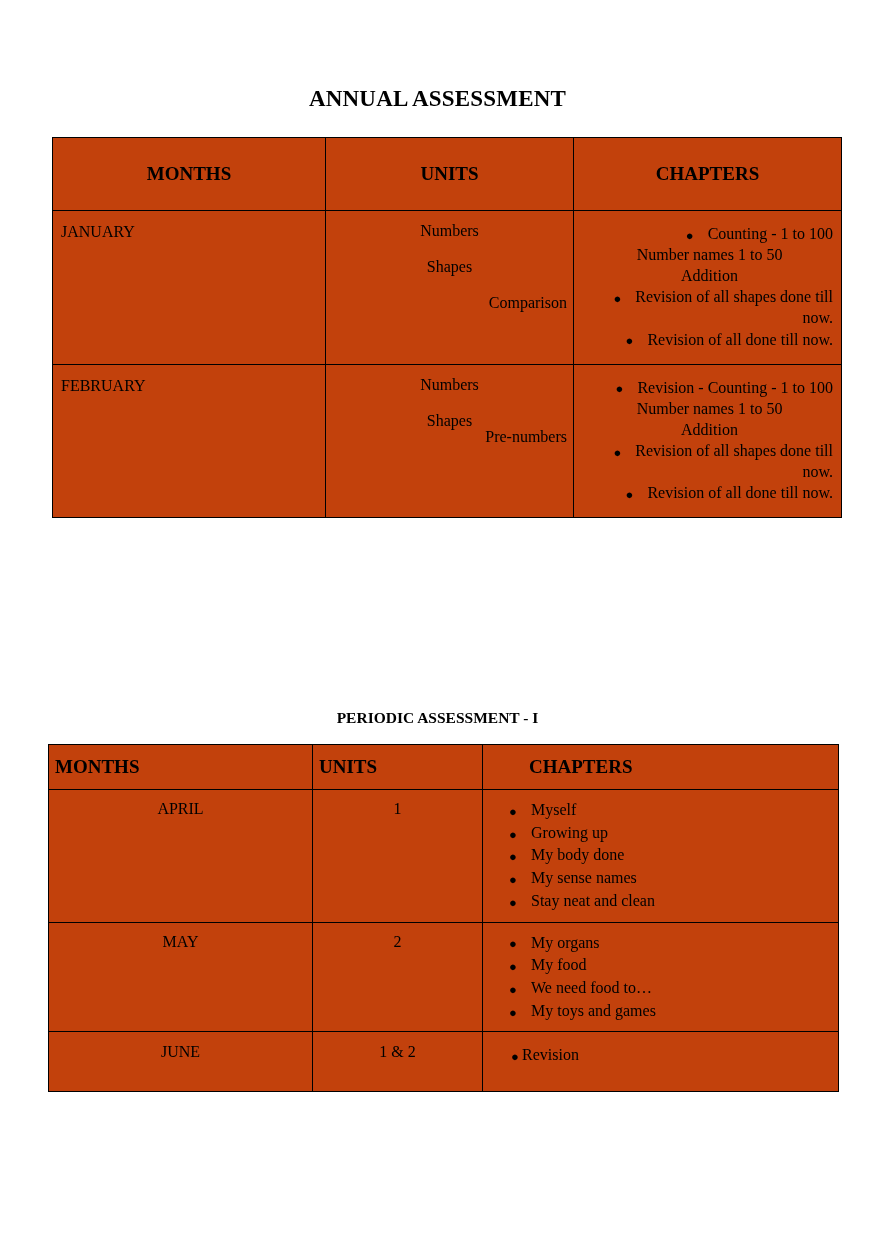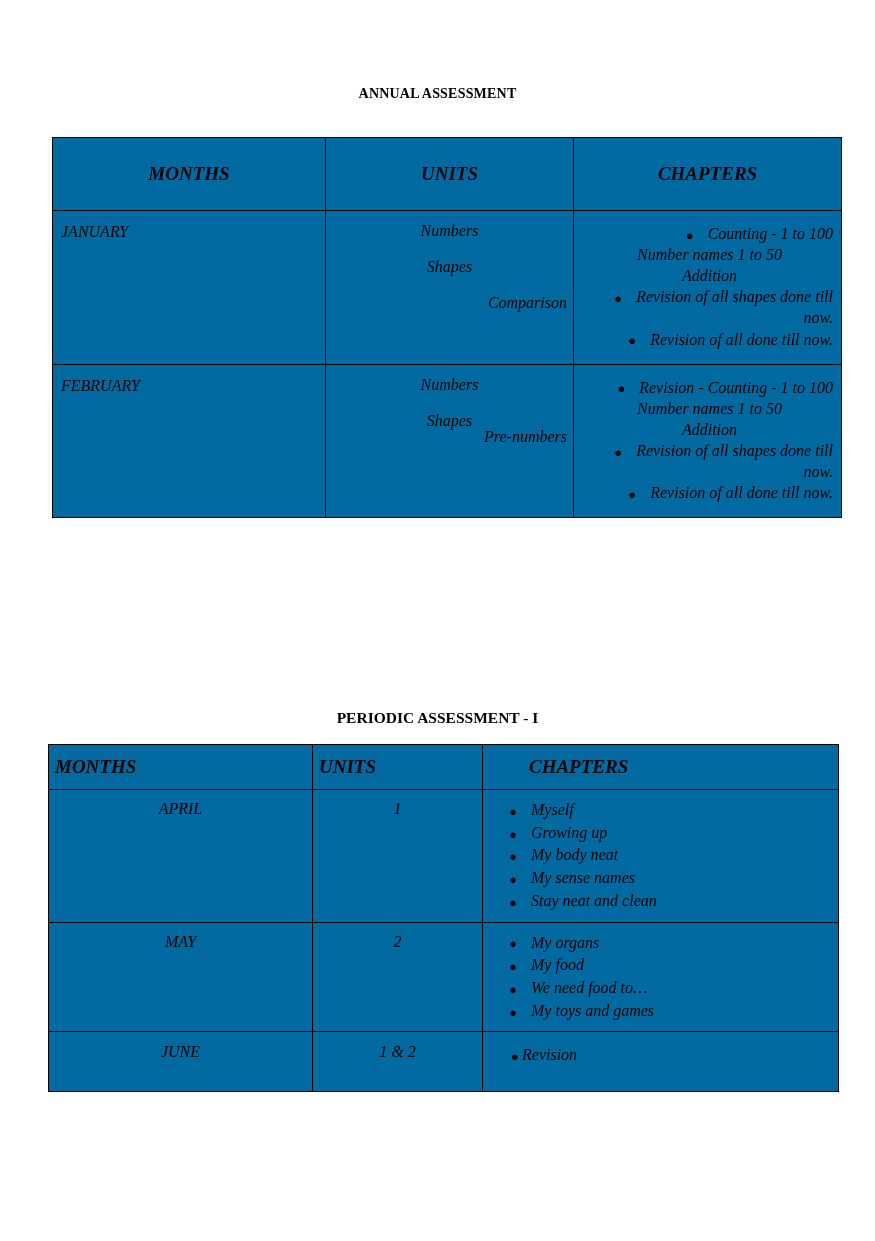--- a/index.html
+++ b/index.html
@@ -21,21 +21,21 @@
     height: 1241px;
     box-sizing: border-box;
     padding: 0;
     position: relative;
   }
 
   
   .doc-title {
     text-align: center;
     font-weight: bold;
-    font-size: 14px;
+    font-size: 23px;
     letter-spacing: 0.2px;
     margin: 0;
     position: absolute;
     left: 0;
     right: 0;
     top: 86px;
   }
   .mid-title-1 {
     text-align: center;
     font-weight: bold;
@@ -55,22 +55,21 @@
     left: 0;
     right: 0;
     top: 701px;
   }
 
   
   table {
     border-collapse: collapse;
     table-layout: fixed;
     position: absolute;
-    background: #0369a1;
-    font-style: italic;
+    background: #c2410c;
   }
   table td, table th {
     border: 1.3px solid #000;
     vertical-align: top;
     padding: 0;
     font-weight: normal;
   }
 
   
   #table-annual {
@@ -282,21 +281,21 @@
     </thead>
     <tbody>
 
       <tr>
         <td class="cell-month">APRIL</td>
         <td class="cell-unit">1</td>
         <td class="cell-chapters">
           <ul class="left-bullets">
             <li><span class="bul">●</span><span>Myself</span></li>
             <li><span class="bul">●</span><span>Growing up</span></li>
-            <li><span class="bul">●</span><span>My body neat</span></li>
+            <li><span class="bul">●</span><span>My body done</span></li>
             <li><span class="bul">●</span><span>My sense names</span></li>
             <li><span class="bul">●</span><span>Stay neat and clean</span></li>
           </ul>
         </td>
       </tr>
 
       <tr>
         <td class="cell-month">MAY</td>
         <td class="cell-unit">2</td>
         <td class="cell-chapters">

